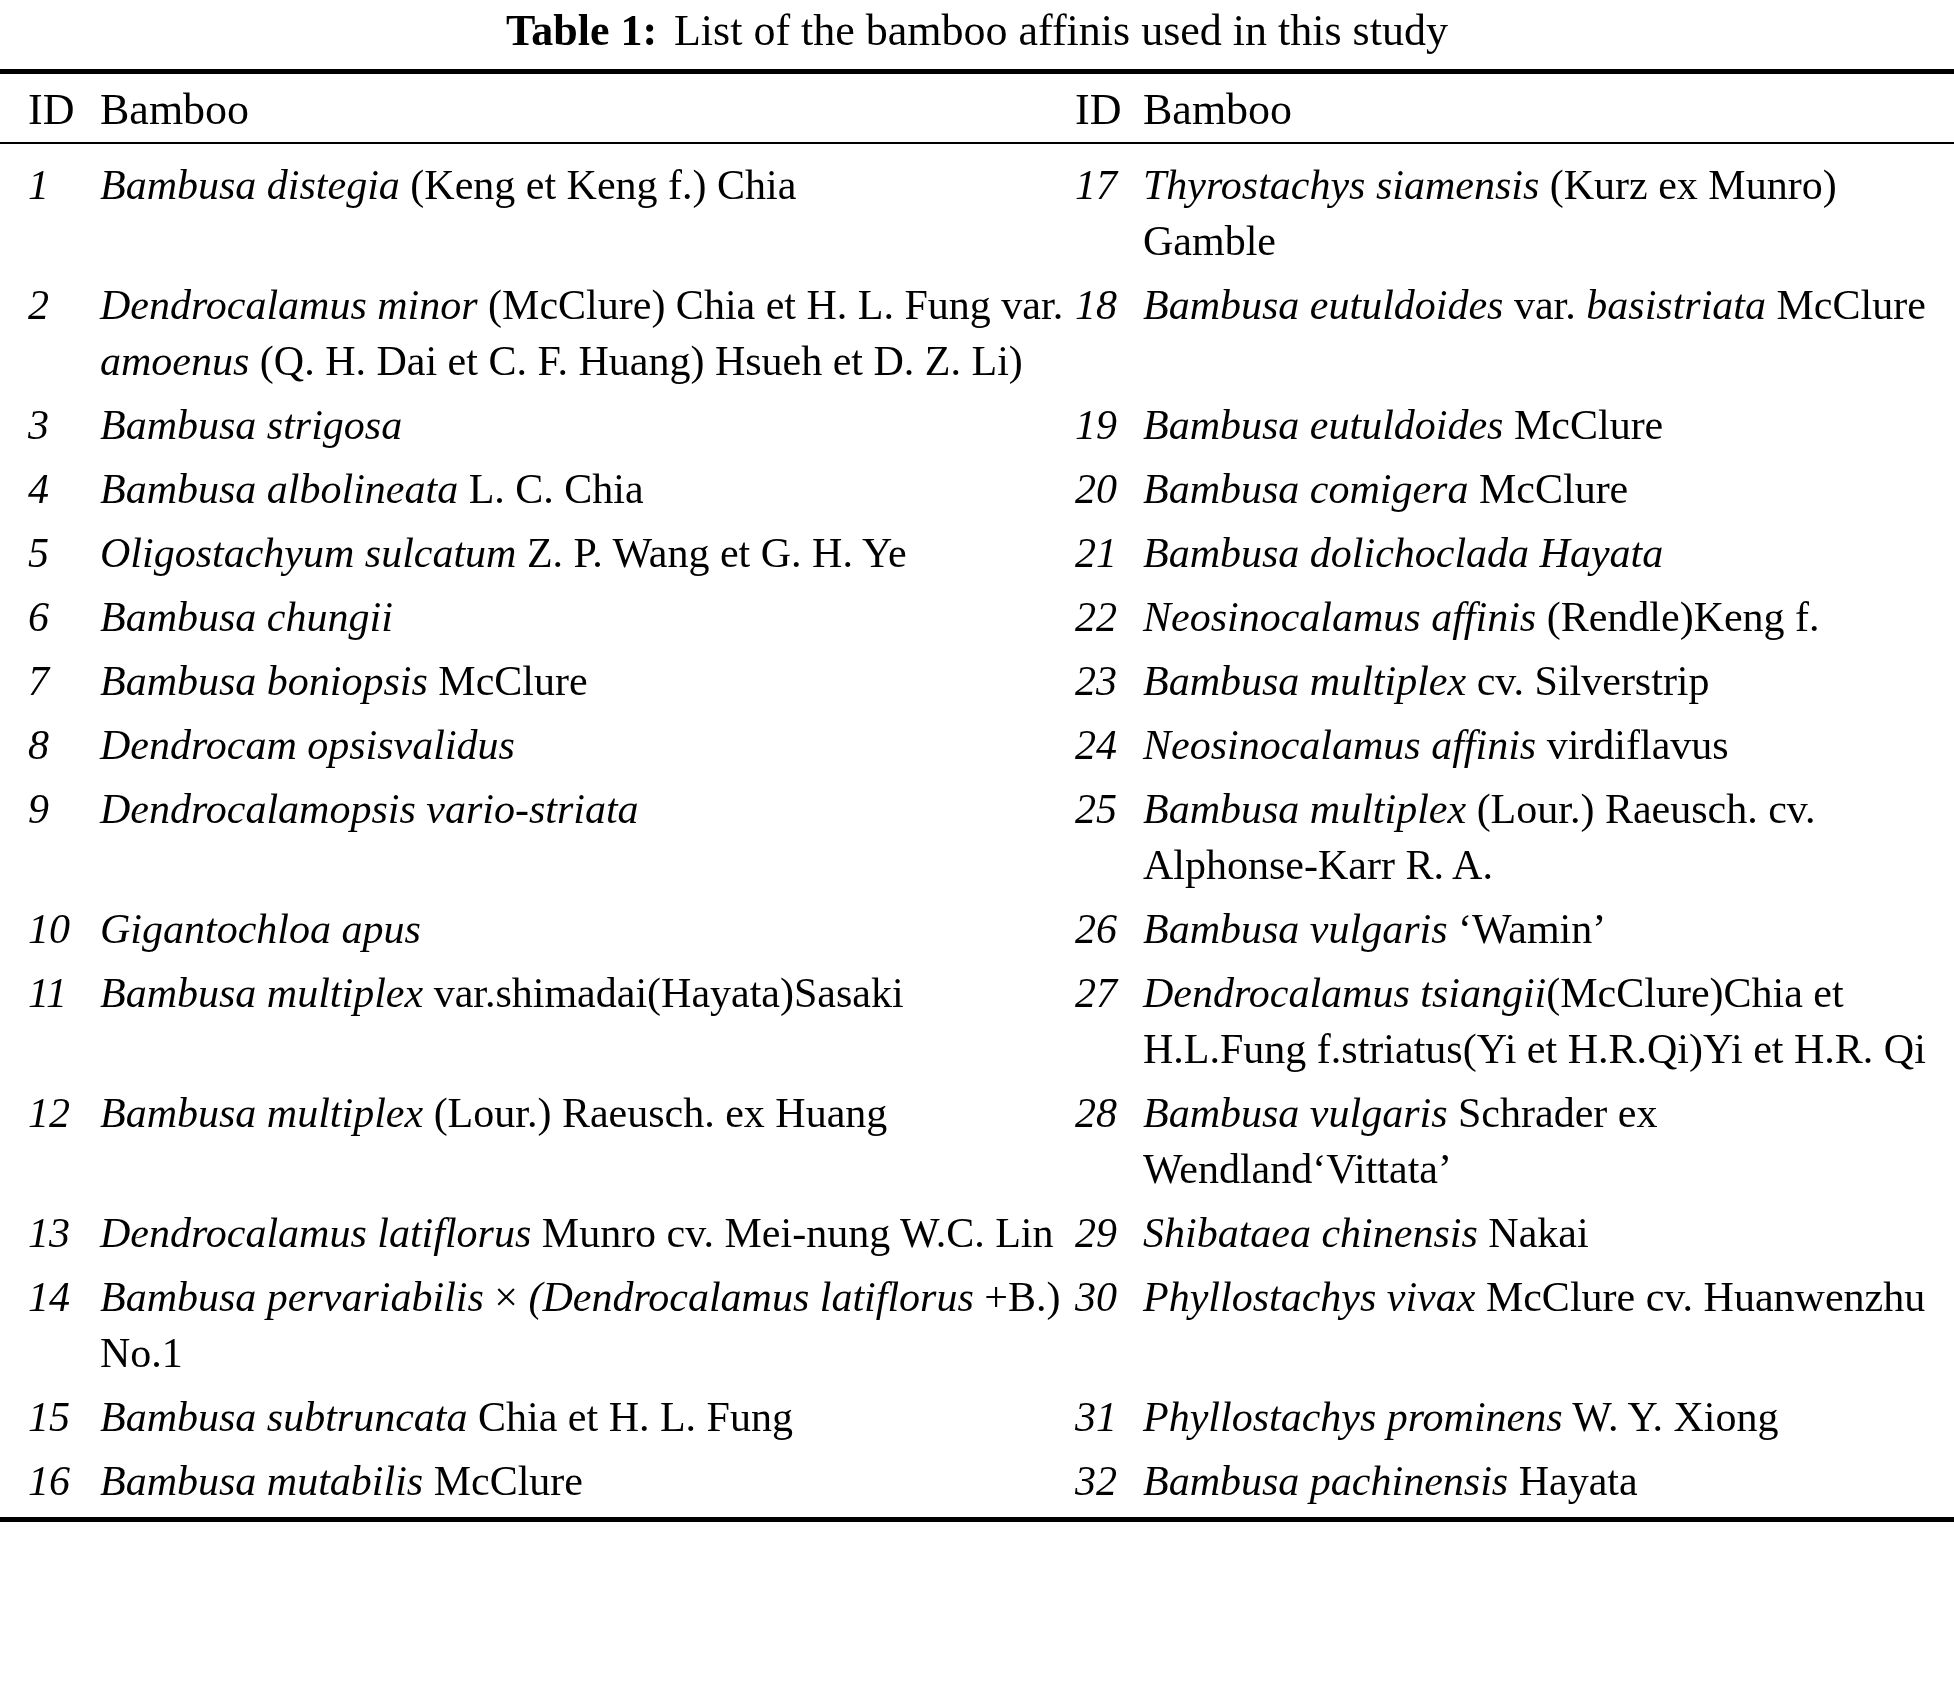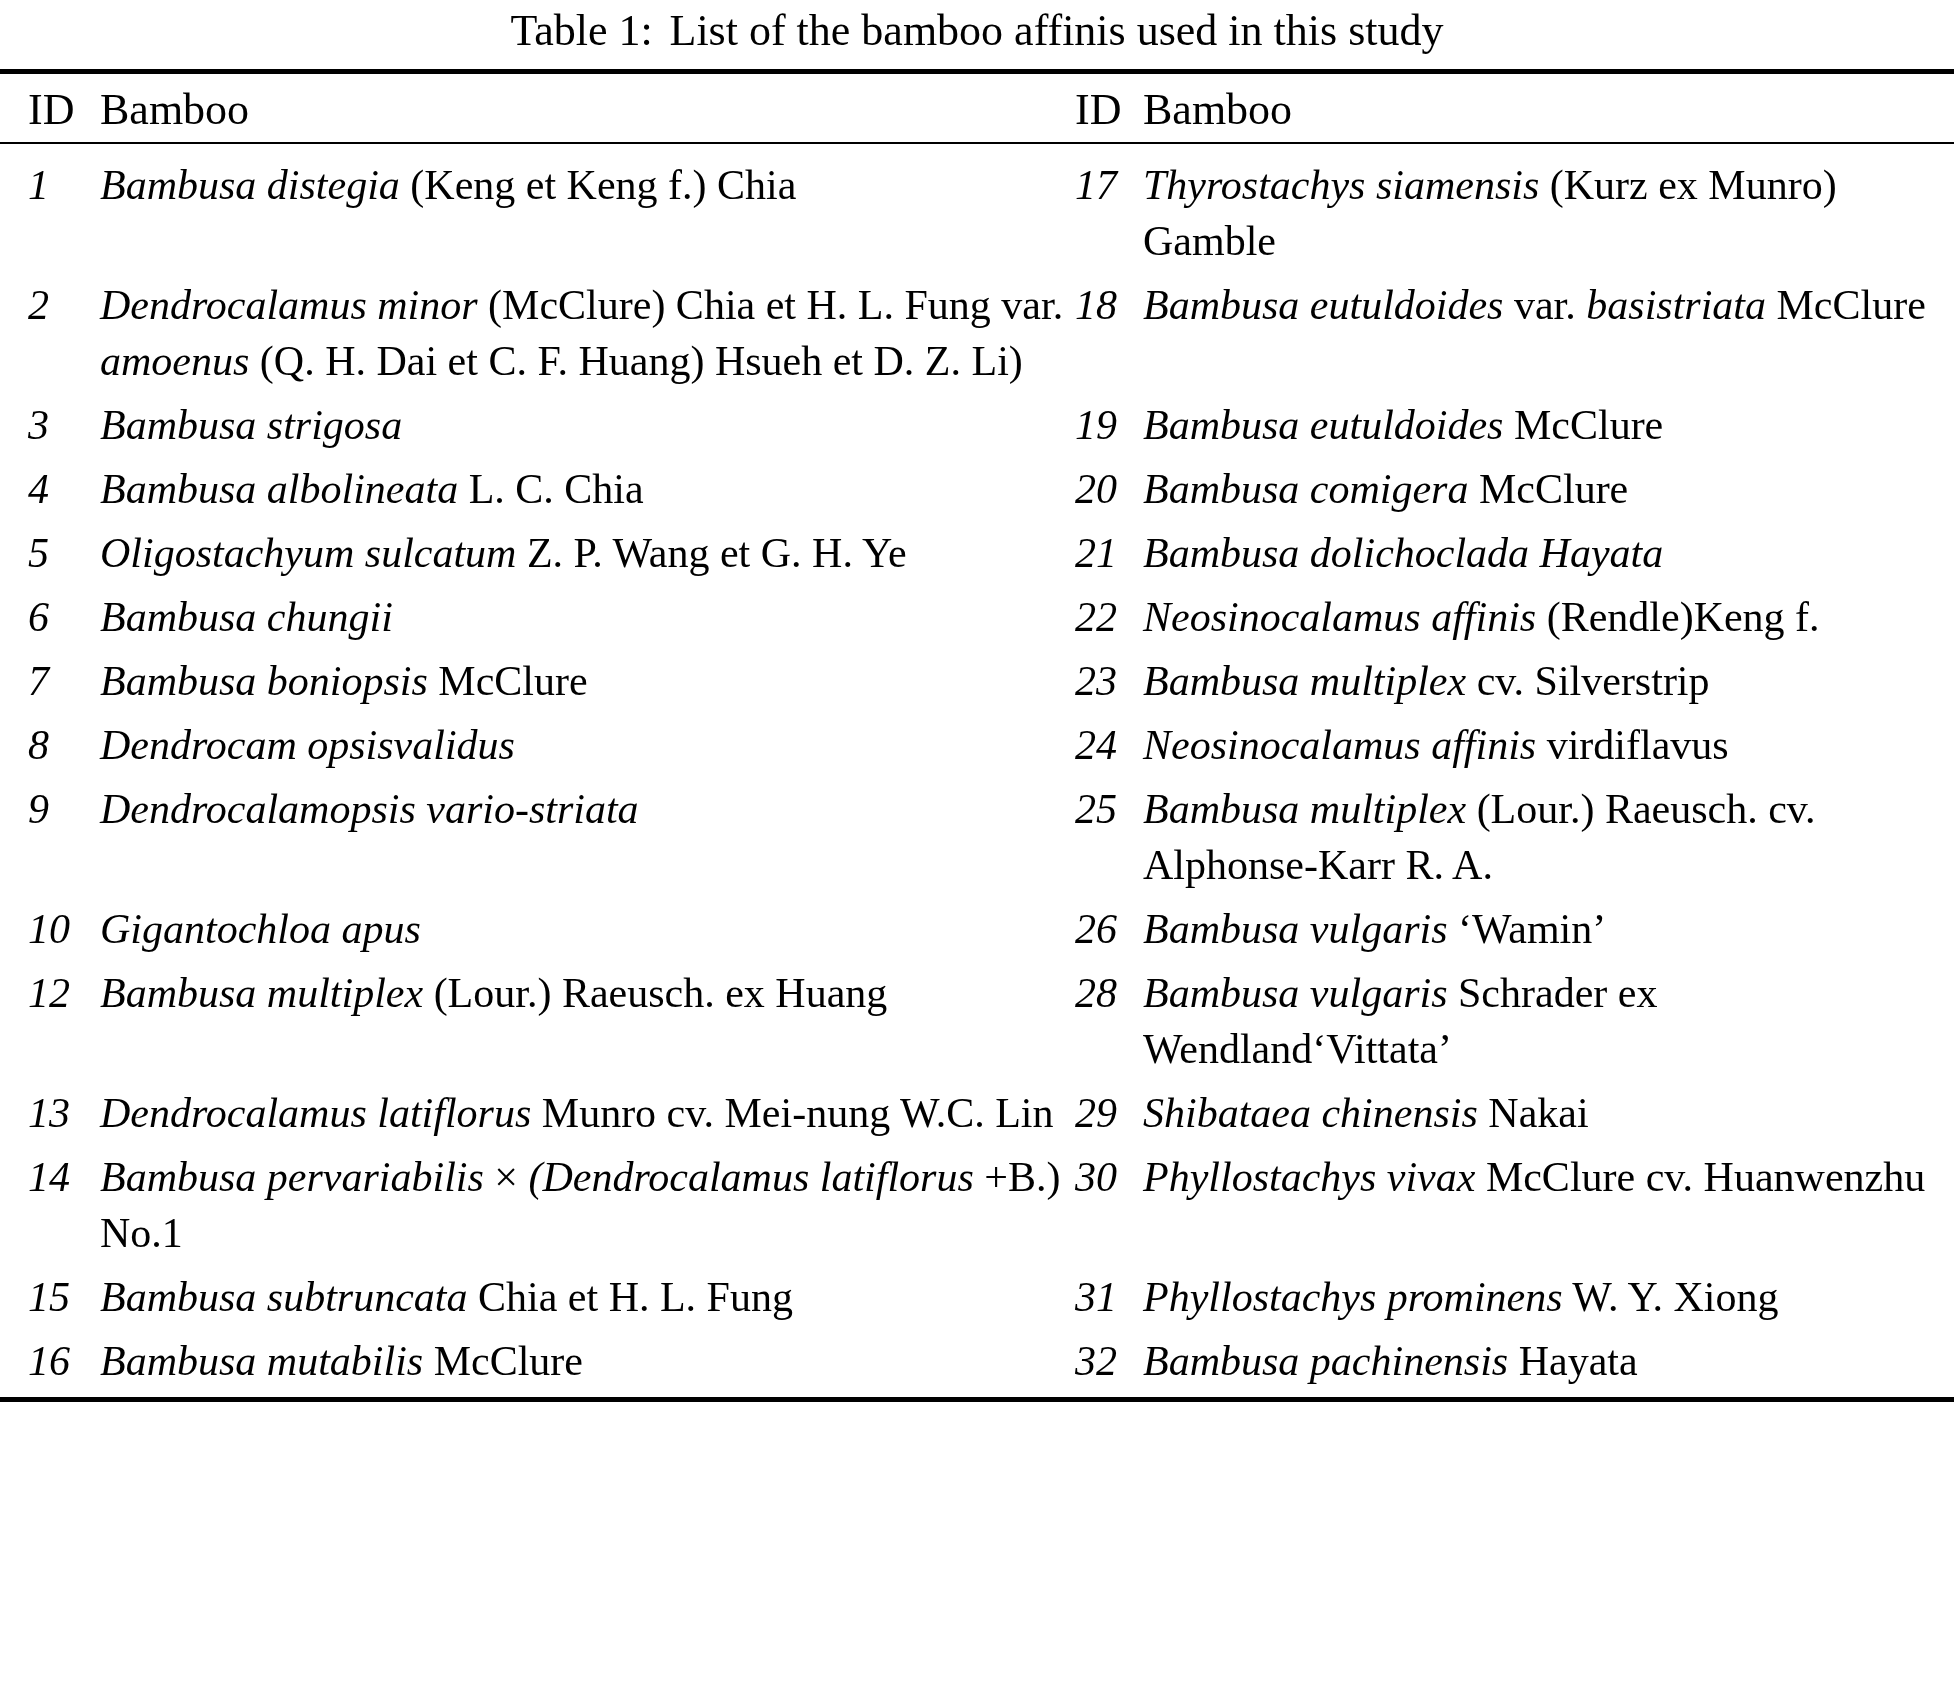--- a/index.html
+++ b/index.html
@@ -18,21 +18,21 @@
     box-sizing: border-box;
   }
   .caption {
     text-align: center;
     font-size: 44px;
     line-height: 52px;
     padding-top: 5px;
     white-space: nowrap;
   }
   .caption-label {
-    font-weight: normal;
+    font-weight: bold;
     margin-right: 0.38em;
   }
   table.species-table {
     width: 100%;
     table-layout: fixed;
     border-collapse: collapse;
     border-spacing: 0;
     margin-top: 12px;
     border-top: 5px solid #000;
     border-bottom: 5px solid #000;
@@ -145,20 +145,26 @@
           <td class="id-cell right">25</td>
           <td class="name-cell right"><span class="sci">Bambusa multiplex</span><span class="auth"> (Lour.) Raeusch. cv. Alphonse-Karr R. A.</span></td>
         </tr>
         <tr>
           <td class="id-cell left">10</td>
           <td class="name-cell left"><span class="sci">Gigantochloa apus</span></td>
           <td class="id-cell right">26</td>
           <td class="name-cell right"><span class="sci">Bambusa vulgaris</span><span class="auth"> ‘Wamin’</span></td>
         </tr>
         <tr>
+          <td class="id-cell left">11</td>
+          <td class="name-cell left"><span class="sci">Bambusa multiplex</span><span class="auth"> var.shimadai(Hayata)Sasaki</span></td>
+          <td class="id-cell right">27</td>
+          <td class="name-cell right"><span class="sci">Dendrocalamus tsiangii</span><span class="auth">(McClure)Chia et H.L.Fung f.striatus(Yi et H.R.Qi)Yi et H.R. Qi</span></td>
+        </tr>
+        <tr>
           <td class="id-cell left">12</td>
           <td class="name-cell left"><span class="sci">Bambusa multiplex</span><span class="auth"> (Lour.) Raeusch. ex Huang</span></td>
           <td class="id-cell right">28</td>
           <td class="name-cell right"><span class="sci">Bambusa vulgaris</span><span class="auth"> Schrader ex Wendland‘Vittata’</span></td>
         </tr>
         <tr>
           <td class="id-cell left">13</td>
           <td class="name-cell left"><span class="sci">Dendrocalamus latiflorus</span><span class="auth"> Munro cv. Mei-nung W.C. Lin</span></td>
           <td class="id-cell right">29</td>
           <td class="name-cell right"><span class="sci">Shibataea chinensis</span><span class="auth"> Nakai</span></td>

